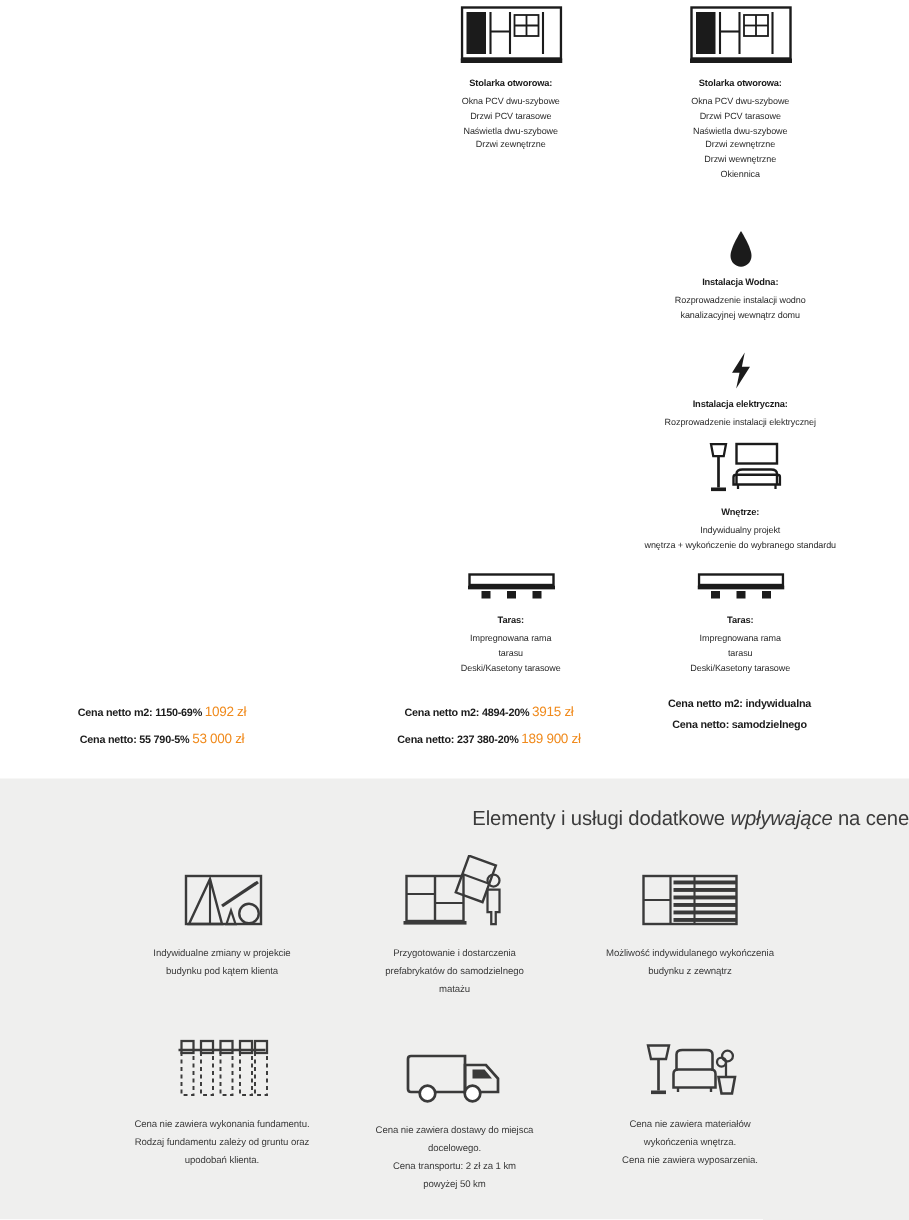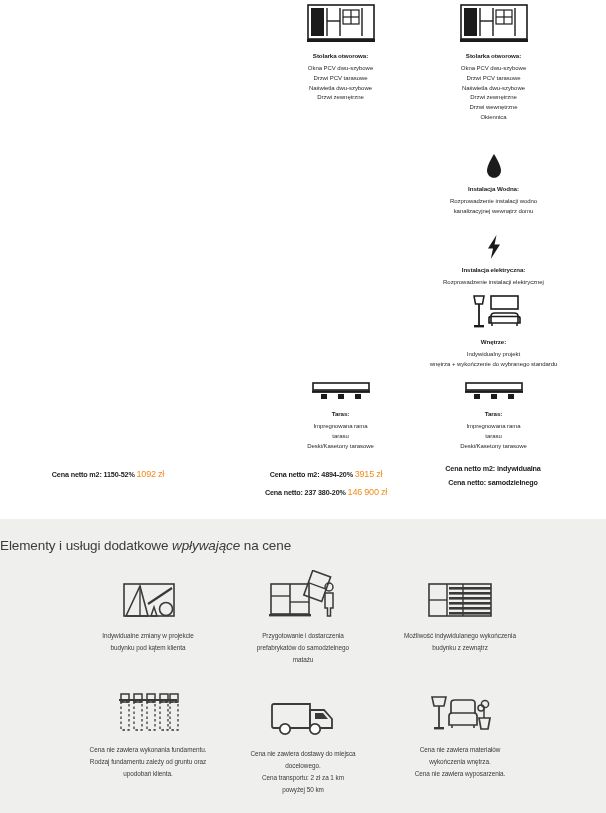--- a/index.html
+++ b/index.html
@@ -78,21 +78,21 @@
     position: relative;
     width: 606px;
     height: 294px;
     background: #efefee;
   }
   .bottom-heading {
     position: absolute;
     top: 538px;
     left: 0;
     width: 606px;
-    text-align: left;
+    text-align: right;
     font-size: 13.5px;
     color: #3b3b3b;
     letter-spacing: -0.1px;
   }
   .bottom-heading .it { font-style: italic; }
 
   .extra {
     position: absolute;
     width: 200px;
     text-align: center;
@@ -233,33 +233,37 @@
       </svg>
     </div>
     <div class="feat-title">Taras:</div>
     <div class="feat-line">Impregnowana rama</div>
     <div class="feat-line">tarasu</div>
     <div class="feat-line">Deski/Kasetony tarasowe</div>
   </div>
 
   <div class="price-block" style="top:466px;left:8px;">
     <div class="price-row">
-      <span>Cena netto m2: 1150-52%</span>
+      <span>Cena netto m2: 1150-69%</span>
       <span class="price-accent">1092 zł</span>
+    </div>
+    <div class="price-row">
+      <span>Cena netto: 55 790-5%</span>
+      <span class="price-accent">53 000 zł</span>
     </div>
   </div>
 
   <div class="price-block" style="top:466px;left:226px;">
     <div class="price-row">
       <span>Cena netto m2: 4894-20%</span>
       <span class="price-accent">3915 zł</span>
     </div>
     <div class="price-row">
       <span>Cena netto: 237 380-20%</span>
-      <span class="price-accent">146 900 zł</span>
+      <span class="price-accent">189 900 zł</span>
     </div>
   </div>
 
   <div class="price-block" style="top:462px;left:393px;">
     <div class="price-row indiv">Cena netto m2: indywidualna</div>
     <div class="price-row indiv">Cena netto: samodzielnego</div>
   </div>
 
 </div>
 

